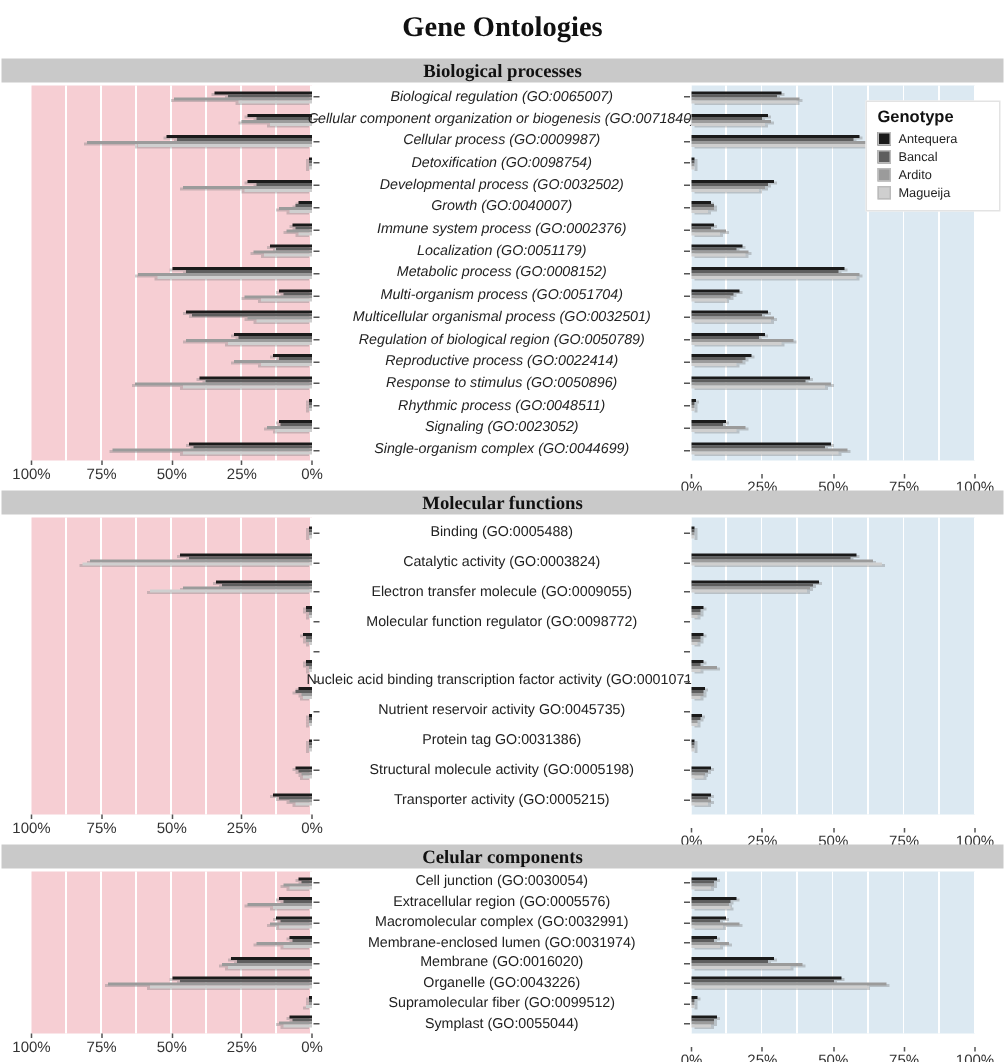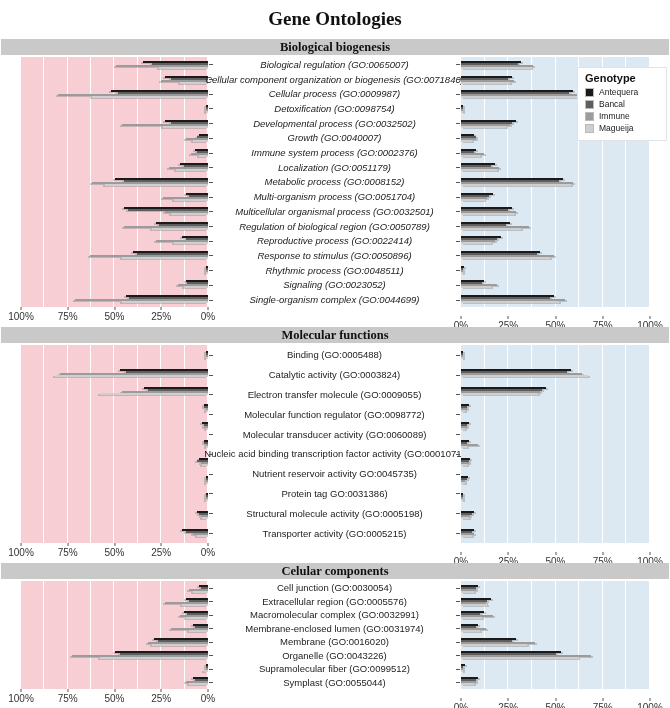--- a/index.html
+++ b/index.html
@@ -35,21 +35,21 @@
   .legend-item{display:flex;align-items:center;margin:2px 0;}
   .legend-swatch{width:9px;height:9px;margin-right:5px;flex:0 0 auto;border:1px solid #bbb;box-sizing:border-box;}
   .legend-label{font-size:8.5px;color:#222;line-height:10px;}
 </style>
 </head>
 <body>
 
 <div class="title">Gene Ontologies</div>
 
 <div class="panel">
-  <div class="panel-header">Biological biogenesis</div>
+  <div class="panel-header">Biological processes</div>
   <div class="panel-content">
     <div></div>
     <div class="chart pink h1">
         <div class="grid"></div>
         <div class="rows">
           <div class="crow">
             <div class="bargroup">
               <div class="bar" style="background: rgb(26, 26, 26); width: max(35%, 2px);"></div>
               <div class="bar" style="background: rgb(94, 94, 94); width: max(30%, 2px);"></div>
               <div class="bar" style="background: rgb(155, 155, 155); width: max(49%, 2px);"></div>
@@ -421,21 +421,21 @@
           <div class="legend-item">
             <span class="legend-swatch" style="background: rgb(26, 26, 26);"></span>
             <span class="legend-label">Antequera</span>
           </div>
           <div class="legend-item">
             <span class="legend-swatch" style="background: rgb(94, 94, 94);"></span>
             <span class="legend-label">Bancal</span>
           </div>
           <div class="legend-item">
             <span class="legend-swatch" style="background: rgb(155, 155, 155);"></span>
-            <span class="legend-label">Immune</span>
+            <span class="legend-label">Ardito</span>
           </div>
           <div class="legend-item">
             <span class="legend-swatch" style="background: rgb(207, 207, 207);"></span>
             <span class="legend-label">Magueija</span>
           </div>
         </div>
     </div>
   </div>
   <div class="axisrow">
       <div style="grid-column: 1;"></div>
@@ -581,21 +581,20 @@
           <span>Electron transfer molecule  (GO:0009055)</span>
           <span class="tick r"></span>
         </div>
         <div class="lrow">
           <span class="tick l"></span>
           <span>Molecular function regulator (GO:0098772)</span>
           <span class="tick r"></span>
         </div>
         <div class="lrow">
           <span class="tick l"></span>
-          <span>Molecular transducer activity (GO:0060089)</span>
           <span class="tick r"></span>
         </div>
         <div class="lrow">
           <span class="tick l"></span>
           <span>Nucleic acid binding transcription factor activity (GO:0001071)</span>
           <span class="tick r"></span>
         </div>
         <div class="lrow">
           <span class="tick l"></span>
           <span>Nutrient reservoir activity GO:0045735)</span>

